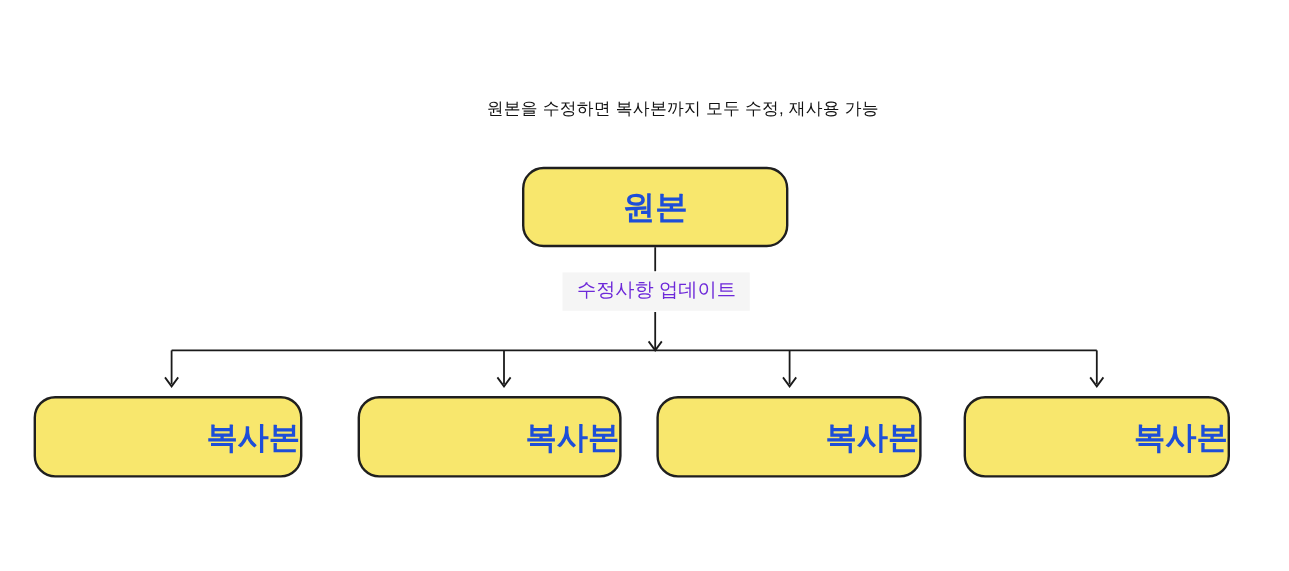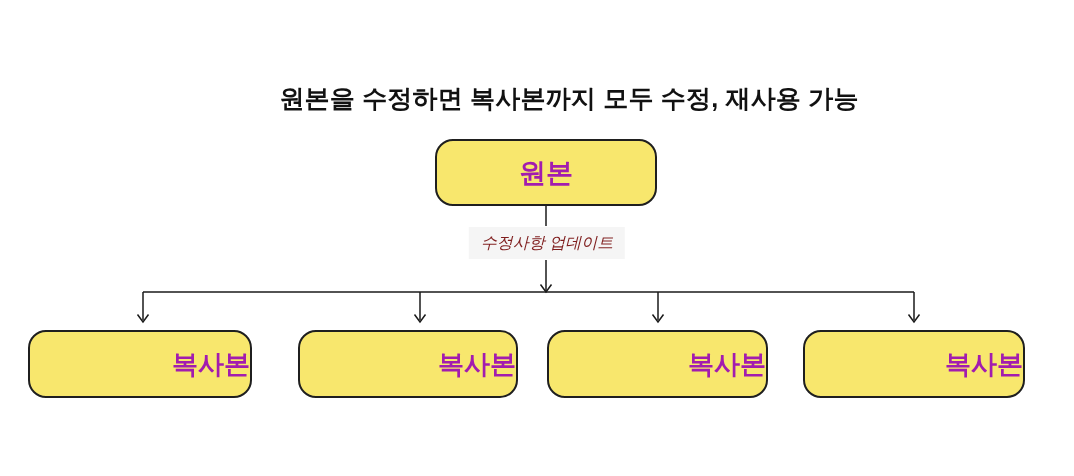--- a/index.html
+++ b/index.html
@@ -14,36 +14,36 @@
     height: 476px;
     background: var(--canvas-bg, #ffffff);
     overflow: hidden;
   }
   .diagram-title {
     position: absolute;
     top: 82px;
     left: 569px;
     transform: translateX(-50%);
     white-space: nowrap;
-    font-size: 25px;
-    font-weight: 700;
+    font-size: 14px;
+    font-weight: 400;
     letter-spacing: 0.2px;
     color: var(--title-color, #111111);
   }
   .node {
     position: absolute;
     box-sizing: border-box;
     background: var(--node-fill, #F8E76D);
     border: 2px solid var(--node-border, #1f1f1f);
     border-radius: 18px;
     display: flex;
     align-items: center;
     justify-content: center;
     font-weight: 700;
-    color: #a21caf;
+    color: #1d4ed8;
   }
   .node-root {
     left: 435px;
     top: 139px;
     width: 222px;
     height: 67px;
     font-size: 27px;
   }
   .node-copy {
     top: 330px;
@@ -54,29 +54,28 @@
   .node-copy-1 { left: 28px;  width: 224px; }
   .node-copy-2 { left: 298px; width: 220px; }
   .node-copy-3 { left: 547px; width: 221px; }
   .node-copy-4 { left: 803px; width: 222px; }
   .edge-label {
     position: absolute;
     left: 547px;
     top: 227px;
     transform: translateX(-50%);
     background: var(--edge-label-bg, #f5f5f5);
-    color: #7f1d1d;
+    color: #6d28d9;
     font-size: 16px;
     font-weight: 500;
     line-height: 32px;
     height: 32px;
     padding: 0 12px;
     white-space: nowrap;
     z-index: 2;
-    font-style: italic;
   }
   .connectors {
     position: absolute;
     left: 0;
     top: 0;
     z-index: 1;
   }
 </style>
 </head>
 <body>

